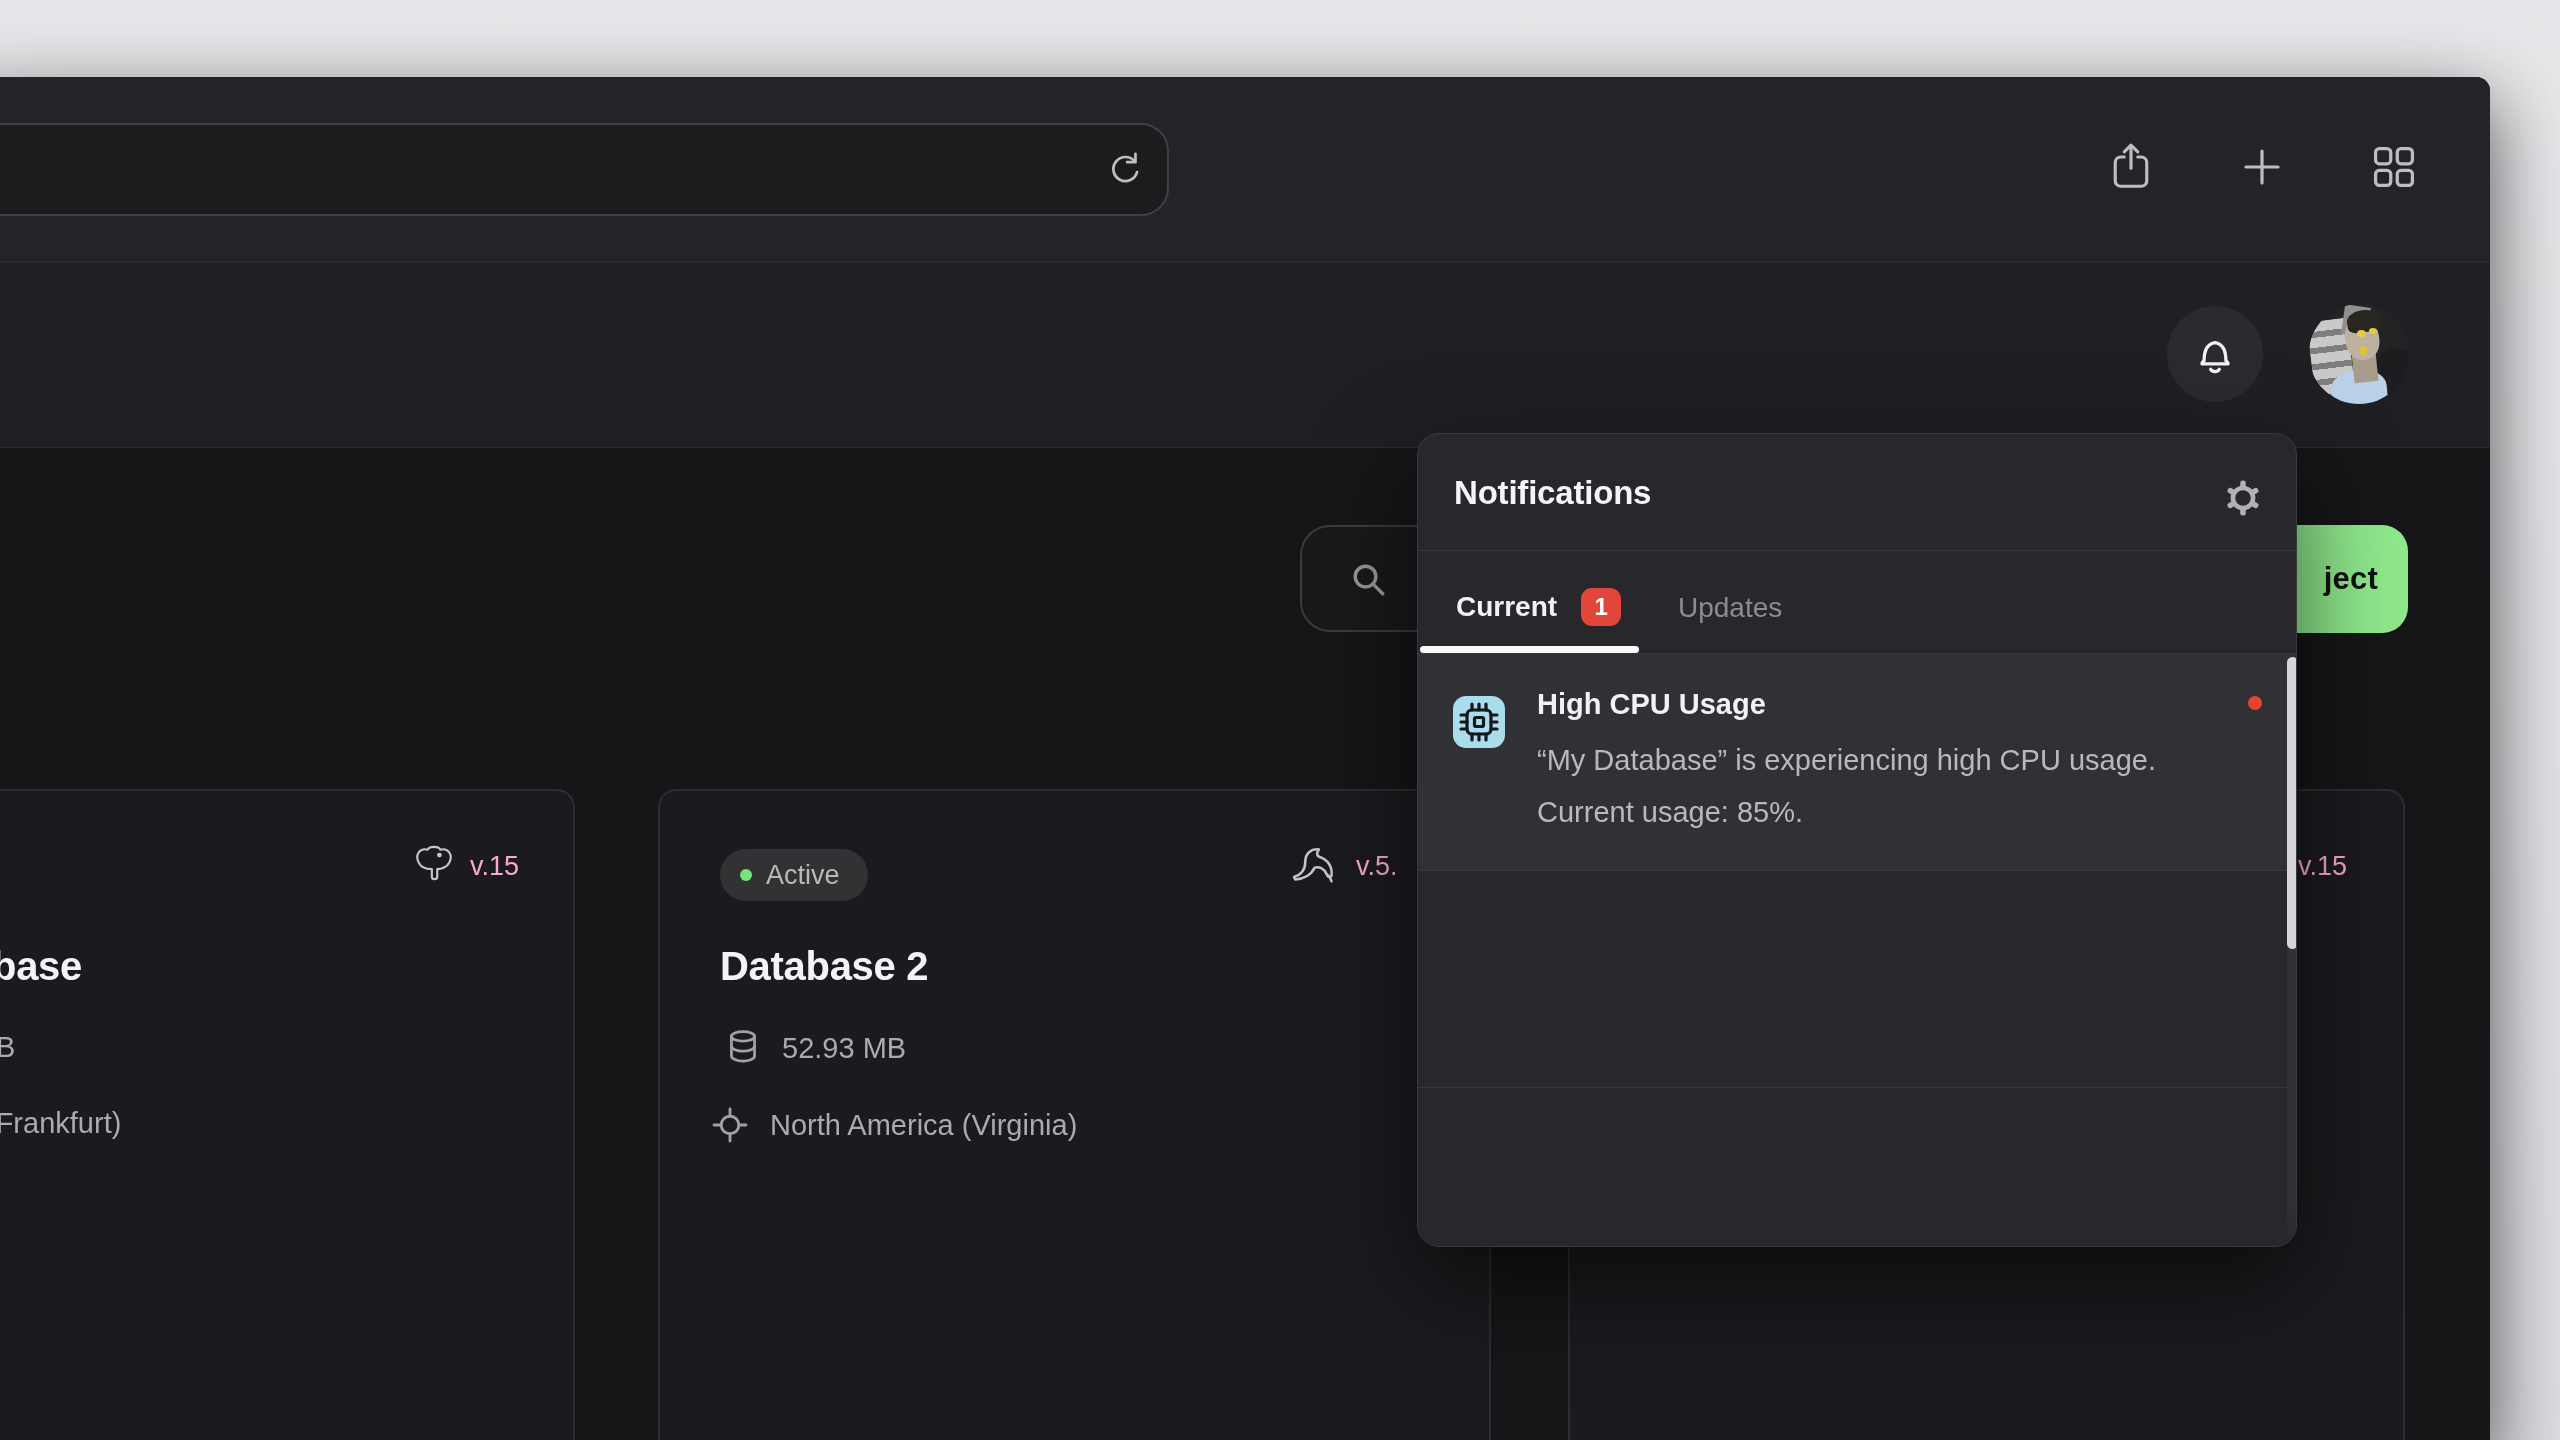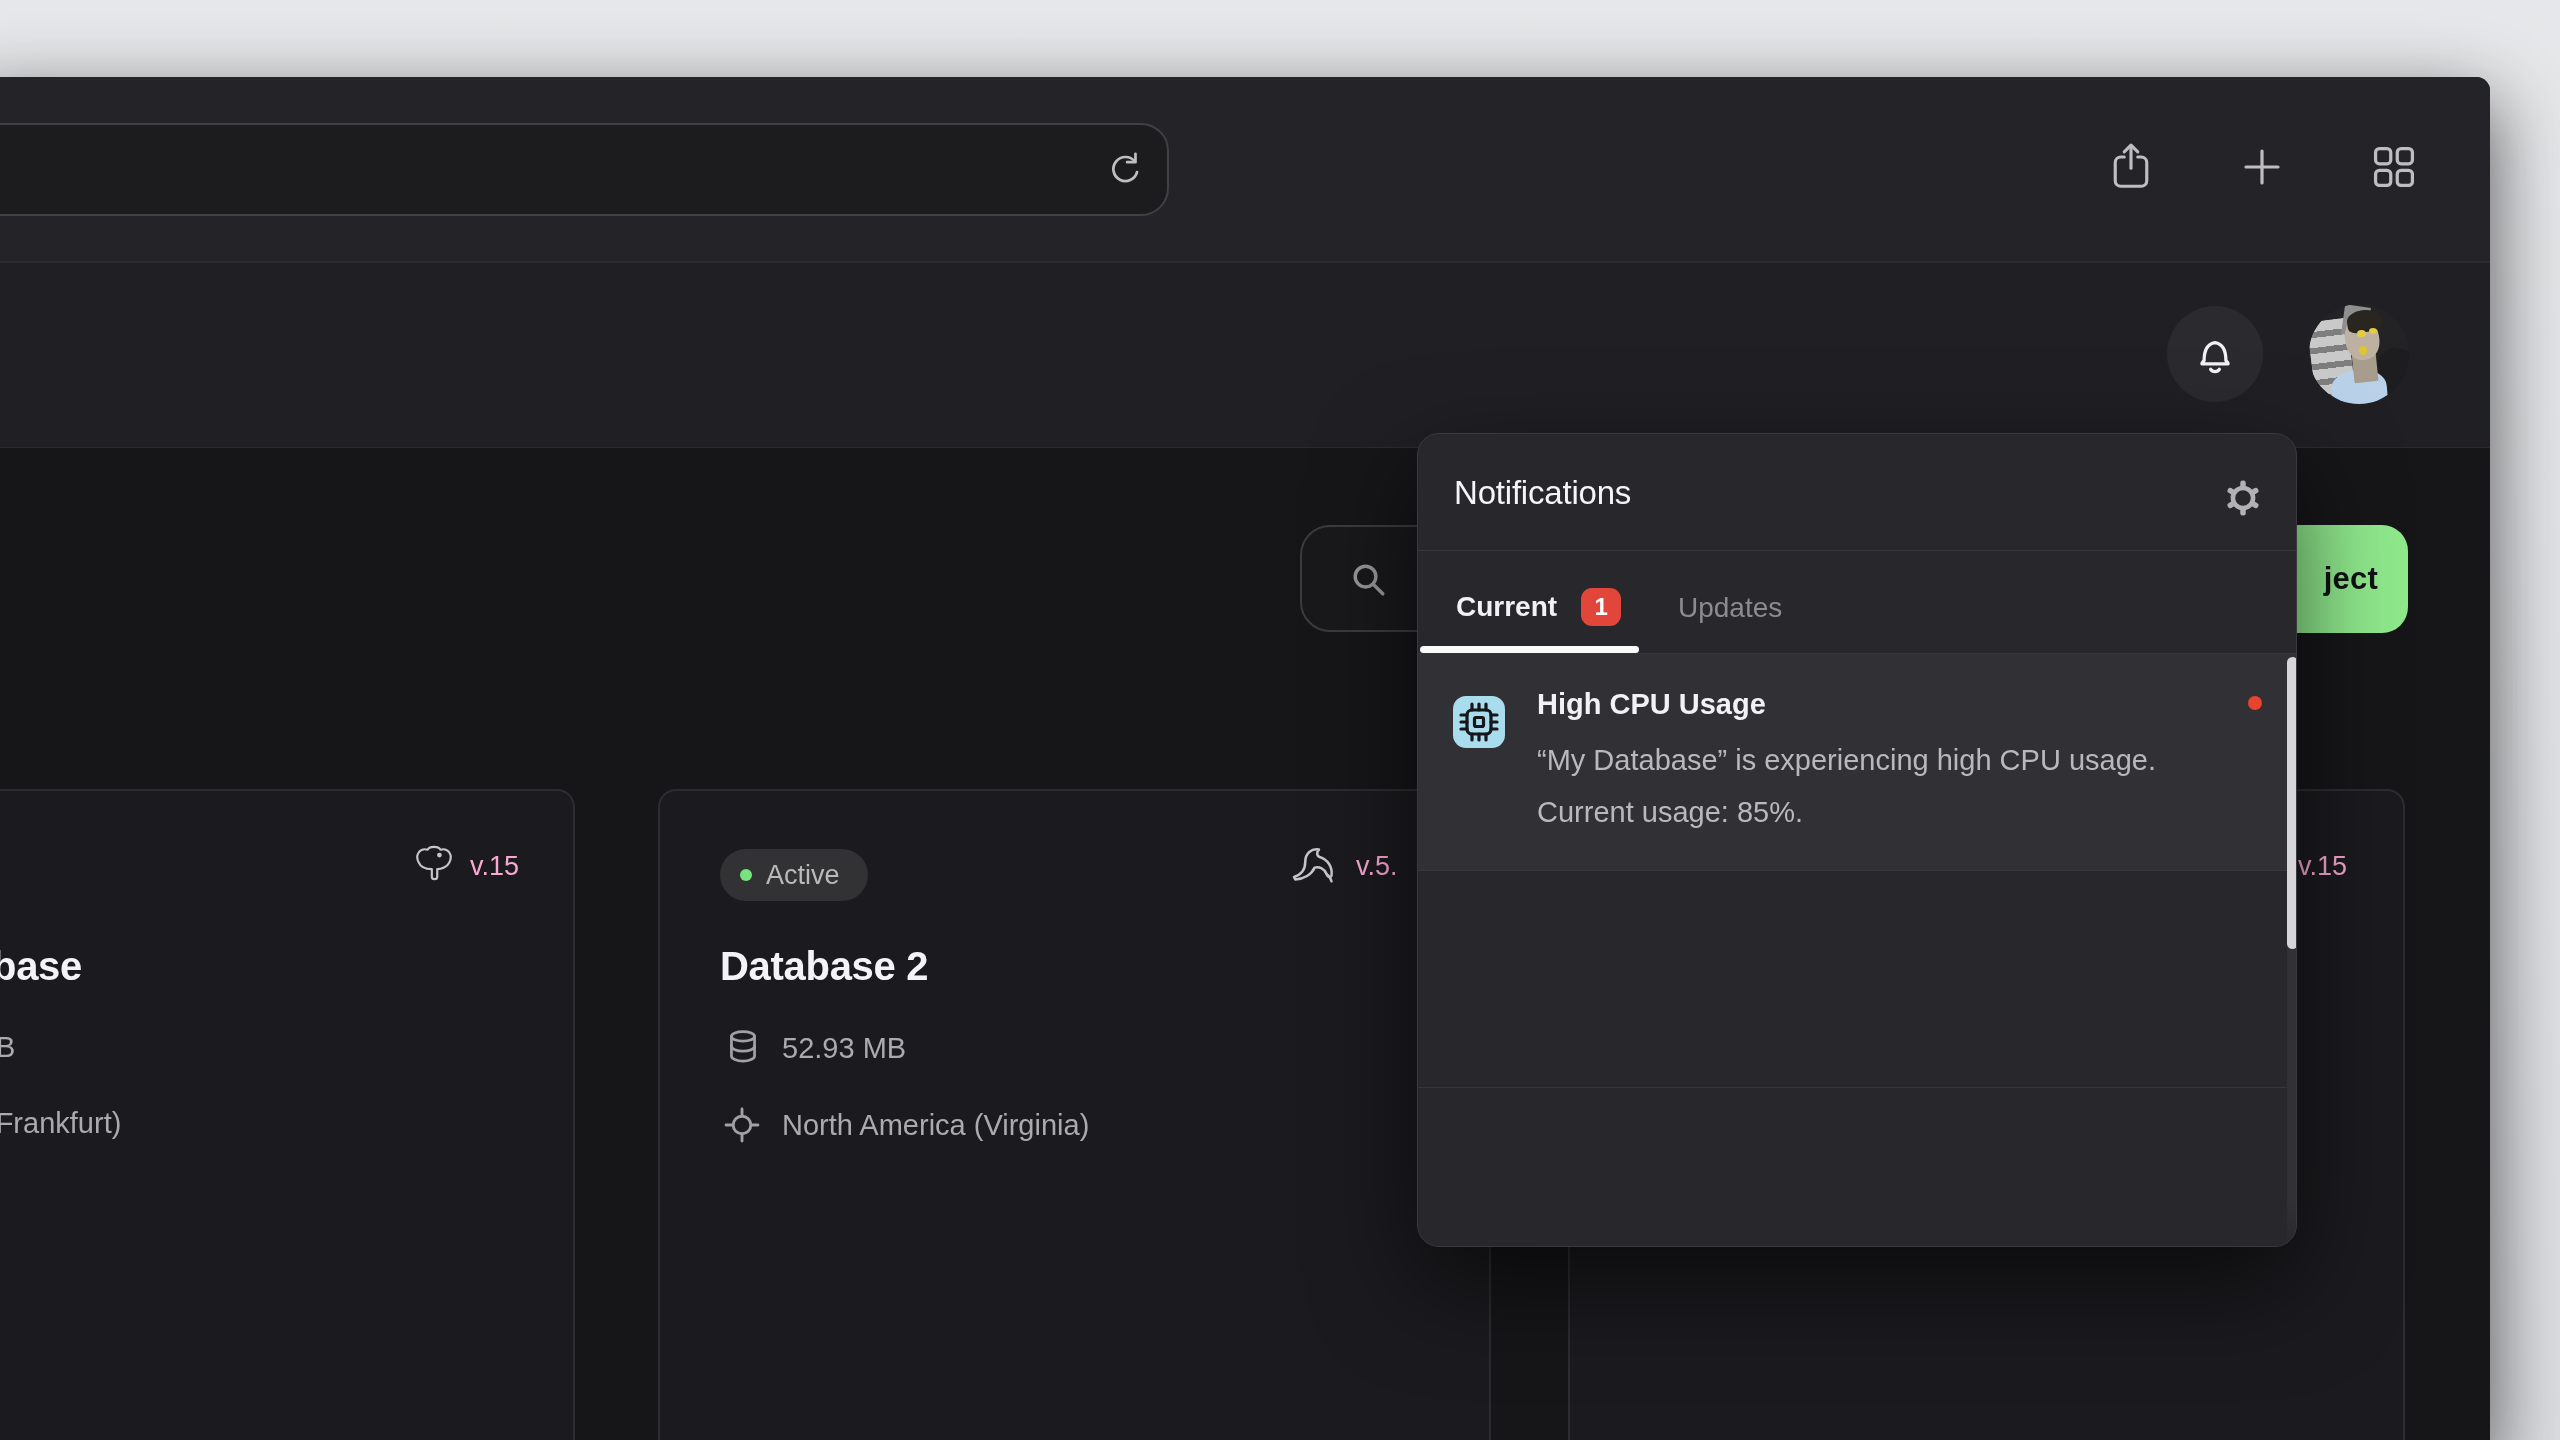--- a/index.html
+++ b/index.html
@@ -72,21 +72,21 @@
     background:#323235; display:flex; align-items:center; gap:14px; padding:0 28px 0 20px;
     color:#b9b9bc; font-size:27px; }
   .status-dot { width:12px; height:12px; border-radius:50%; background:#76e47a; }
 
   
   .panel { left:1417px; top:433px; width:880px; height:814px; border-radius:22px;
     background:#28282c; border:1px solid #3a3a3e; overflow:hidden;
     box-shadow:0 36px 100px rgba(0,0,0,.6); z-index:20; position:absolute; }
   .panel-header { position:absolute; left:0; top:0; width:100%; height:117px;
     border-bottom:1px solid #38383c; }
-  .panel-title { position:absolute; left:36px; top:40px; font-size:33px; font-weight:400;
+  .panel-title { position:absolute; left:36px; top:40px; font-size:33px; font-weight:700;
     color:#f5f5f7; letter-spacing:-.2px; }
   .gear-btn { position:absolute; left:803px; top:42px; width:44px; height:44px; color:#b2b2b5; }
   .tabbar { position:absolute; left:0; top:118px; width:100%; height:102px; }
   .tab { position:absolute; top:36px; font-size:28px; }
   .tab-alerts { left:38px; color:#f2f2f4; font-weight:600; display:flex; align-items:center; gap:24px; }
   .tab-badge { min-width:40px; height:38px; border-radius:11px; background:#e2453a; color:#fff;
     font-size:24px; font-weight:700; display:flex; align-items:center; justify-content:center; padding:0 8px; }
   .tab-updates { left:260px; color:#8c8c8f; top:40px; }
   .tab-underline { position:absolute; left:2px; top:212px; width:219px; height:7px;
     border-radius:4px; background:#fafafa; }
@@ -203,21 +203,21 @@
   <span class="version" style="left:696px; top:60px;">v.5.</span>
   <div class="card-title" style="left:60px; top:153px;">Database 2</div>
   <div class="meta" style="left:62px; top:236px;">
     <svg width="42" height="42" viewBox="0 0 40 40" fill="none" stroke="currentColor" stroke-width="2.6" stroke-linecap="round">
       <ellipse cx="20" cy="9" rx="11" ry="4.5"></ellipse>
       <path d="M9 9 V27.5 C9 30 14 32.5 20 32.5 C26 32.5 31 30 31 27.5 V9"></path>
       <path d="M9 18.3 C9 20.8 14 23 20 23 C26 23 31 20.8 31 18.3"></path>
     </svg>
     <span>52.93 MB</span>
   </div>
-  <div class="meta" style="left:60px; top:312px;">
+  <div class="meta" style="left:48px; top:312px;">
     <svg width="44" height="44" viewBox="0 0 40 40" fill="none" stroke="currentColor" stroke-width="2.6" stroke-linecap="round">
       <circle cx="20" cy="20" r="8"></circle>
       <path d="M20 5.5 V11 M20 29 V34.5 M5.5 20 H11 M29 20 H34.5"></path>
     </svg>
     <span>North America (Virginia)</span>
   </div>
 </div>
 
 <div class="card card-3">
   <span class="engine" style="left:668px; top:50px;">

